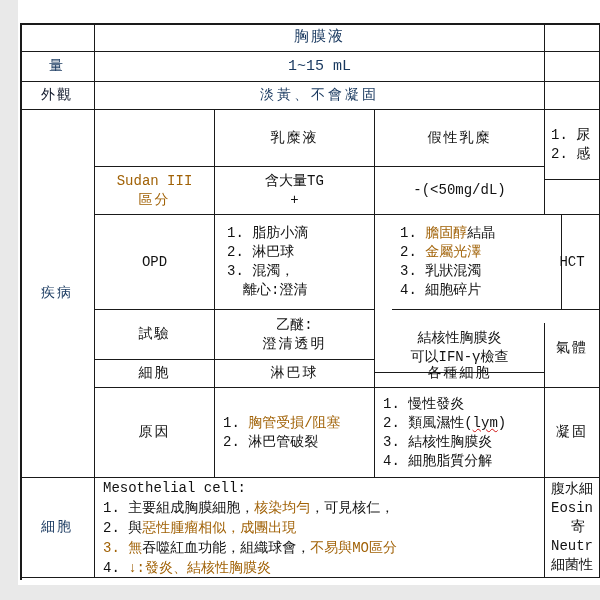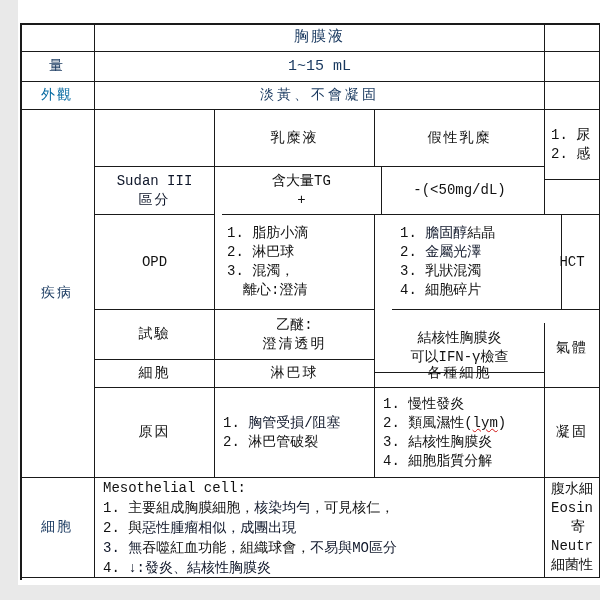--- a/index.html
+++ b/index.html
@@ -6,22 +6,22 @@
   #screen{position:relative;width:600px;height:600px;background:#e9e9e9;overflow:hidden;
           font-family:"Liberation Mono","DejaVu Sans Mono",monospace;color:#111;}
   .paper{position:absolute;left:18px;top:0;width:582px;height:585px;background:#ffffff;}
   .frame{position:absolute;left:20px;top:23px;width:580px;height:555px;
          border-left:2px solid #1a1a1a;border-top:2px solid #1a1a1a;pointer-events:none;}
   .cell{position:absolute;box-sizing:border-box;border-right:1px solid #1a1a1a;border-bottom:1px solid #1a1a1a;
         display:flex;flex-direction:column;align-items:center;justify-content:center;
         font-size:14px;line-height:19px;text-align:center;overflow:hidden;}
   .cell.left{align-items:flex-start;text-align:left;}
   .navy{color:#17375E;}
-  .orange{color:#0369a1;}
-  .red{color:#0f172a;}
+  .orange{color:#0f172a;}
+  .red{color:#a16207;}
   .ls2{letter-spacing:2px;}
   .ls3{letter-spacing:3px;}
   .big{font-size:15px;}
   .lh20 div{line-height:20px;}
   .indent1{margin-left:16px;}
   .indent2{margin-left:20px;}
   .pl8{padding-left:8px;}
   .pl12{padding-left:12px;}
   .pl6{padding-left:6px;}
   .wavy{text-decoration:underline;text-decoration-style:wavy;text-decoration-color:#CC1111;text-decoration-thickness:1px;}
@@ -63,21 +63,21 @@
     <div class="ls2">假性乳糜</div>
   </div>
   <div class="cell" style="left:215px;top:110px;width:160px;height:57px;">
     <div class="ls2">乳糜液</div>
   </div>
 
   <div class="cell" style="left:95px;top:167px;width:120px;height:48px;">
     <div class="red">Sudan III</div>
     <div class="red ls2">區分</div>
   </div>
-  <div class="cell" style="left:222px;top:167px;width:160px;height:48px;">
+  <div class="cell" style="left:215px;top:167px;width:160px;height:48px;">
     <div>含大量TG</div>
     <div>+</div>
   </div>
   <div class="cell" style="left:375px;top:167px;width:170px;height:48px;">
     <div>-(&lt;50mg/dL)</div>
   </div>
 
   <div class="cell" style="left:95px;top:215px;width:120px;height:95px;">
     <div>OPD</div>
   </div>

